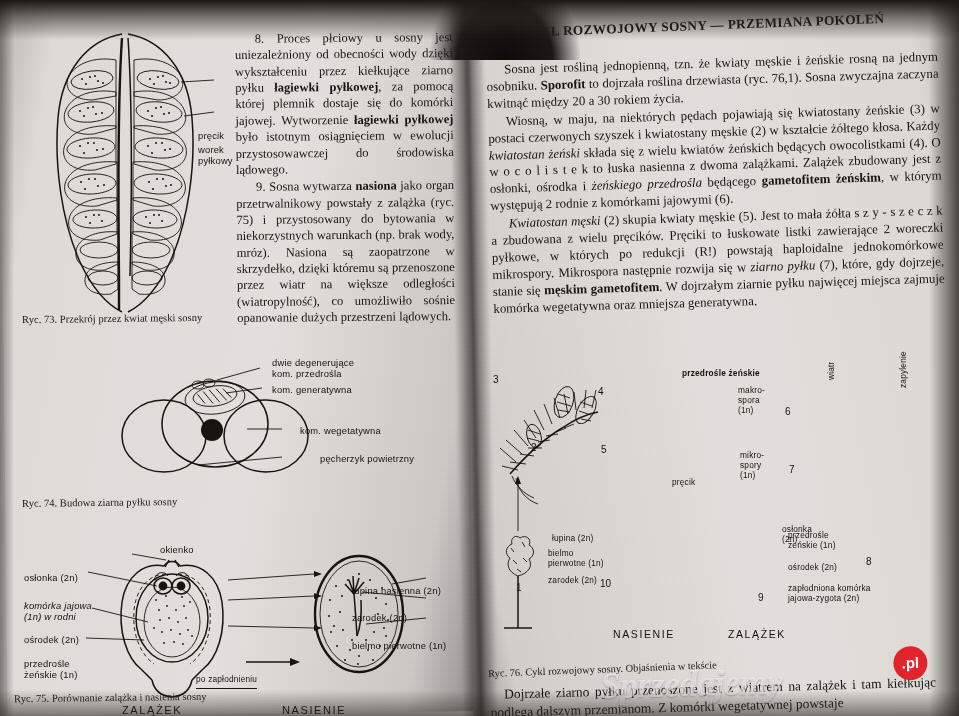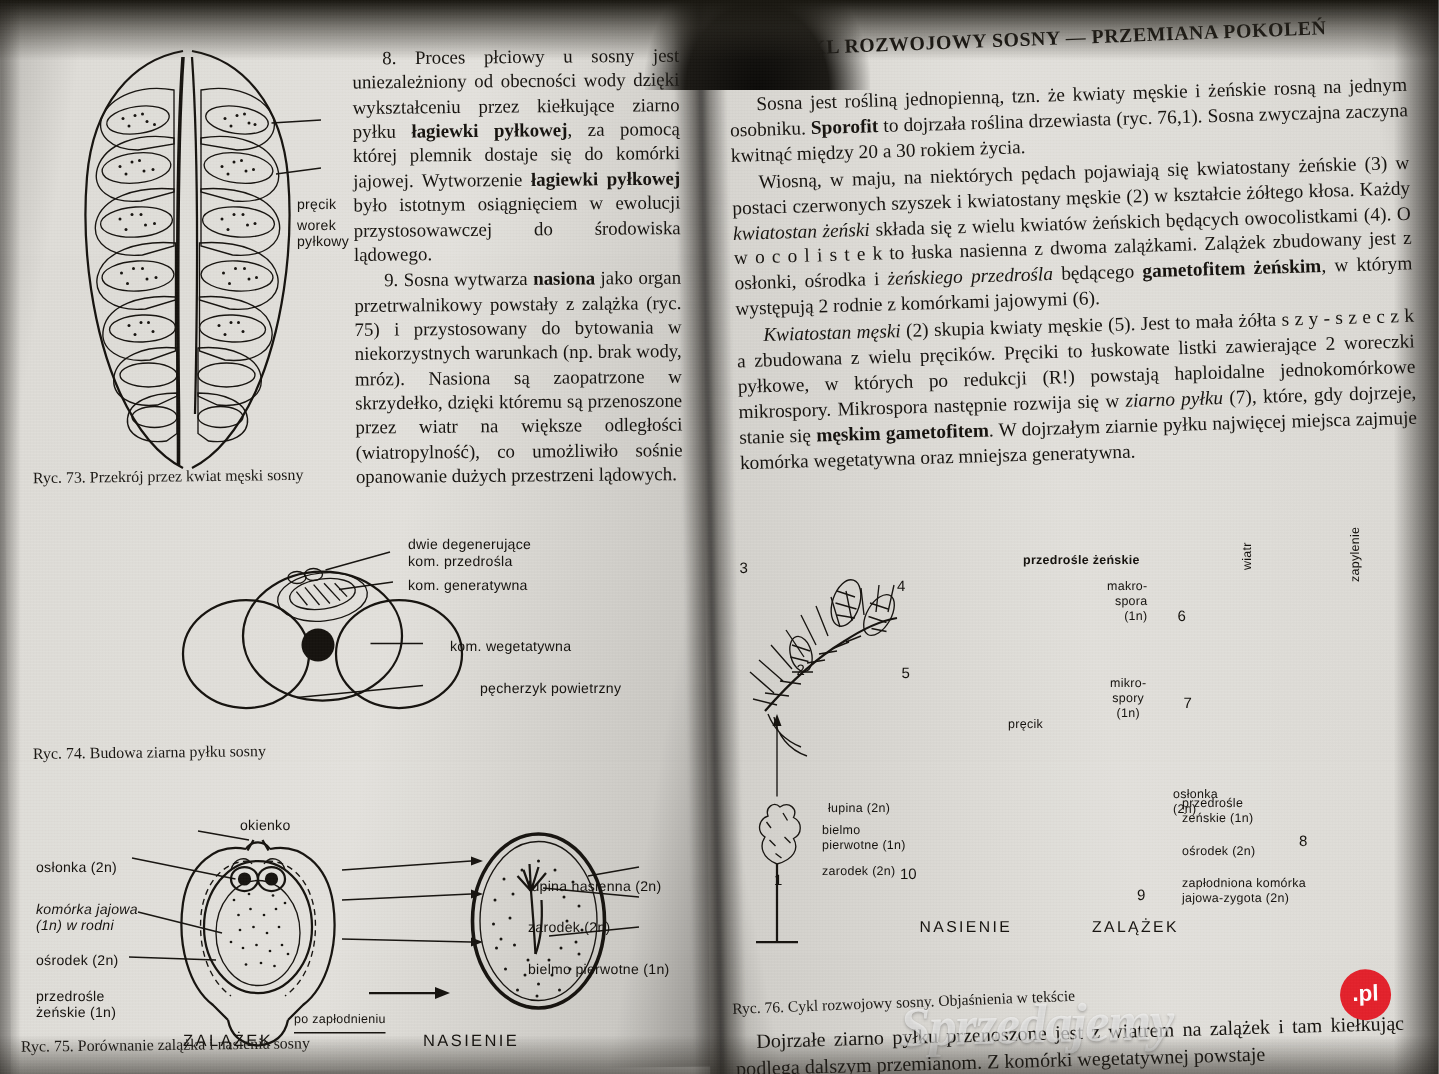--- a/index.html
+++ b/index.html
@@ -53,21 +53,21 @@
   .caption{position:absolute;font-size:10.6px;color:#1b1814;font-family:"Liberation Serif",serif;}
   #cap73{left:22px;top:313px;transform:rotate(-0.7deg);}
   #cap74{left:22px;top:497px;transform:rotate(-0.7deg);}
   #cap75{left:14px;top:692px;transform:rotate(-0.7deg);}
   #cap76{left:488px;top:668px;transform:rotate(-2.2deg);transform-origin:0 0;font-size:10.4px;}
 
   
   .lbl{position:absolute;font-family:"Liberation Sans",sans-serif;font-size:9.4px;
        color:#14110d;line-height:1.22;letter-spacing:.2px;white-space:pre-line;}
   .lbl.sm{font-size:8.3px;}
-  .lbl.big{font-size:11px;letter-spacing:1.6px;}
+  .lbl.big{font-size:11px;letter-spacing:1.6px;margin-top:16px;}
   .num{position:absolute;font-family:"Liberation Sans",sans-serif;font-size:10px;color:#14110d;}
 
   svg{position:absolute;overflow:visible;}
   .ln{stroke:#16130f;stroke-width:.9;fill:none;}
   .ln2{stroke:#16130f;stroke-width:1.5;fill:none;}
   .ln3{stroke:#16130f;stroke-width:2.4;fill:none;}
   .fl{fill:#16130f;}
 
   
   #wm{position:absolute;left:600px;top:660px;width:330px;height:58px;
@@ -587,24 +587,24 @@
       <path class="ln2" d="M40 48 L34 30 M40 48 L38 26 M41 48 L45 26 M44 48 L52 30 M42 48 L30 36">
       
       <path class="ln" d="M26 26 L-22 12">
       <path class="ln" d="M30 44 L-22 40">
       <path class="ln" d="M46 30 L-16 58">
     </path></path></path></path></path></path></path></path></path></g>
   
 
   
   <div class="lbl sm" style="left:682px;top:368px;font-weight:bold;">przedrośle żeńskie</div>
-  <div class="lbl sm" style="left:738px;top:385px;text-align:right;">makro-
+  <div class="lbl sm" style="left:738px;top:385px;text-align:left;">makro-
 spora
 (1n)</div>
-  <div class="lbl sm" style="left:740px;top:450px;text-align:center;">mikro-
+  <div class="lbl sm" style="left:740px;top:450px;">mikro-
 spory
 (1n)</div>
   <div class="lbl sm" style="left:672px;top:477px;">pręcik</div>
   <div class="lbl sm" style="left:826px;top:380px;transform:rotate(-90deg);transform-origin:0 0;">wiatr</div>
   <div class="lbl sm" style="left:898px;top:388px;transform:rotate(-90deg);transform-origin:0 0;">zapylenie</div>
   <div class="lbl sm" style="left:782px;top:524px;">osłonka
 (2n)</div>
   <div class="lbl sm" style="left:552px;top:533px;">łupina (2n)</div>
   <div class="lbl sm" style="left:548px;top:548px;">bielmo
 pierwotne (1n)</div>

